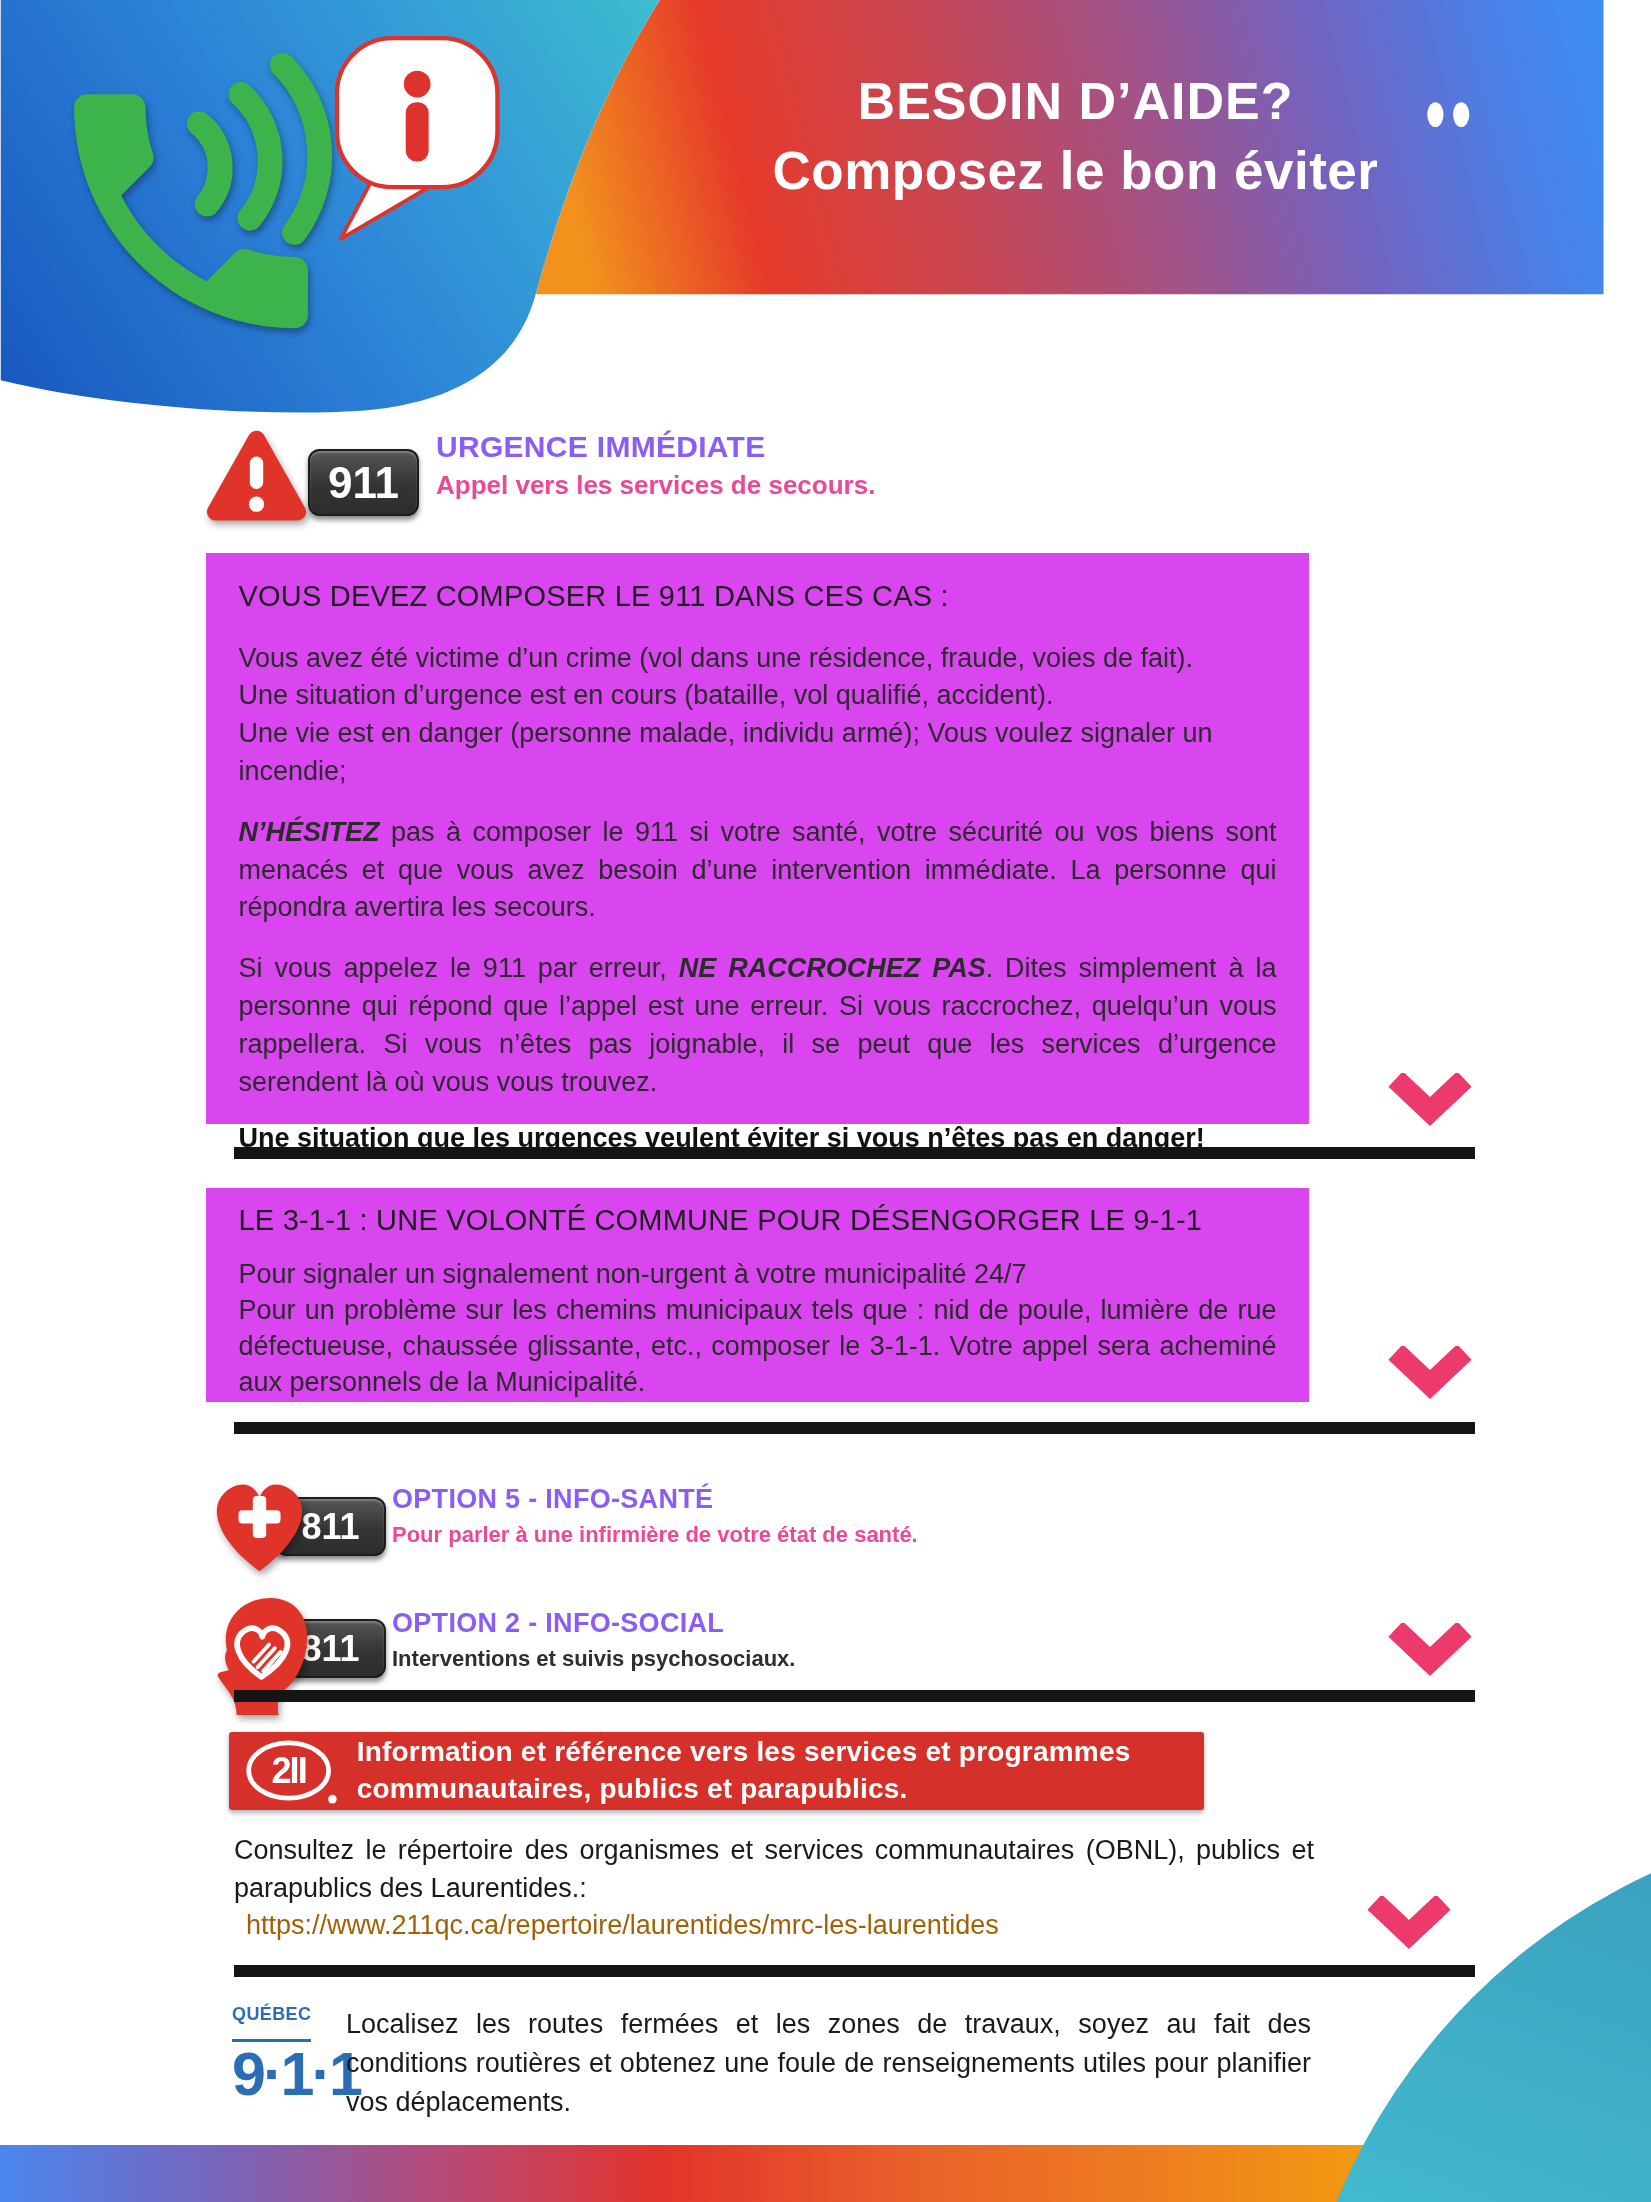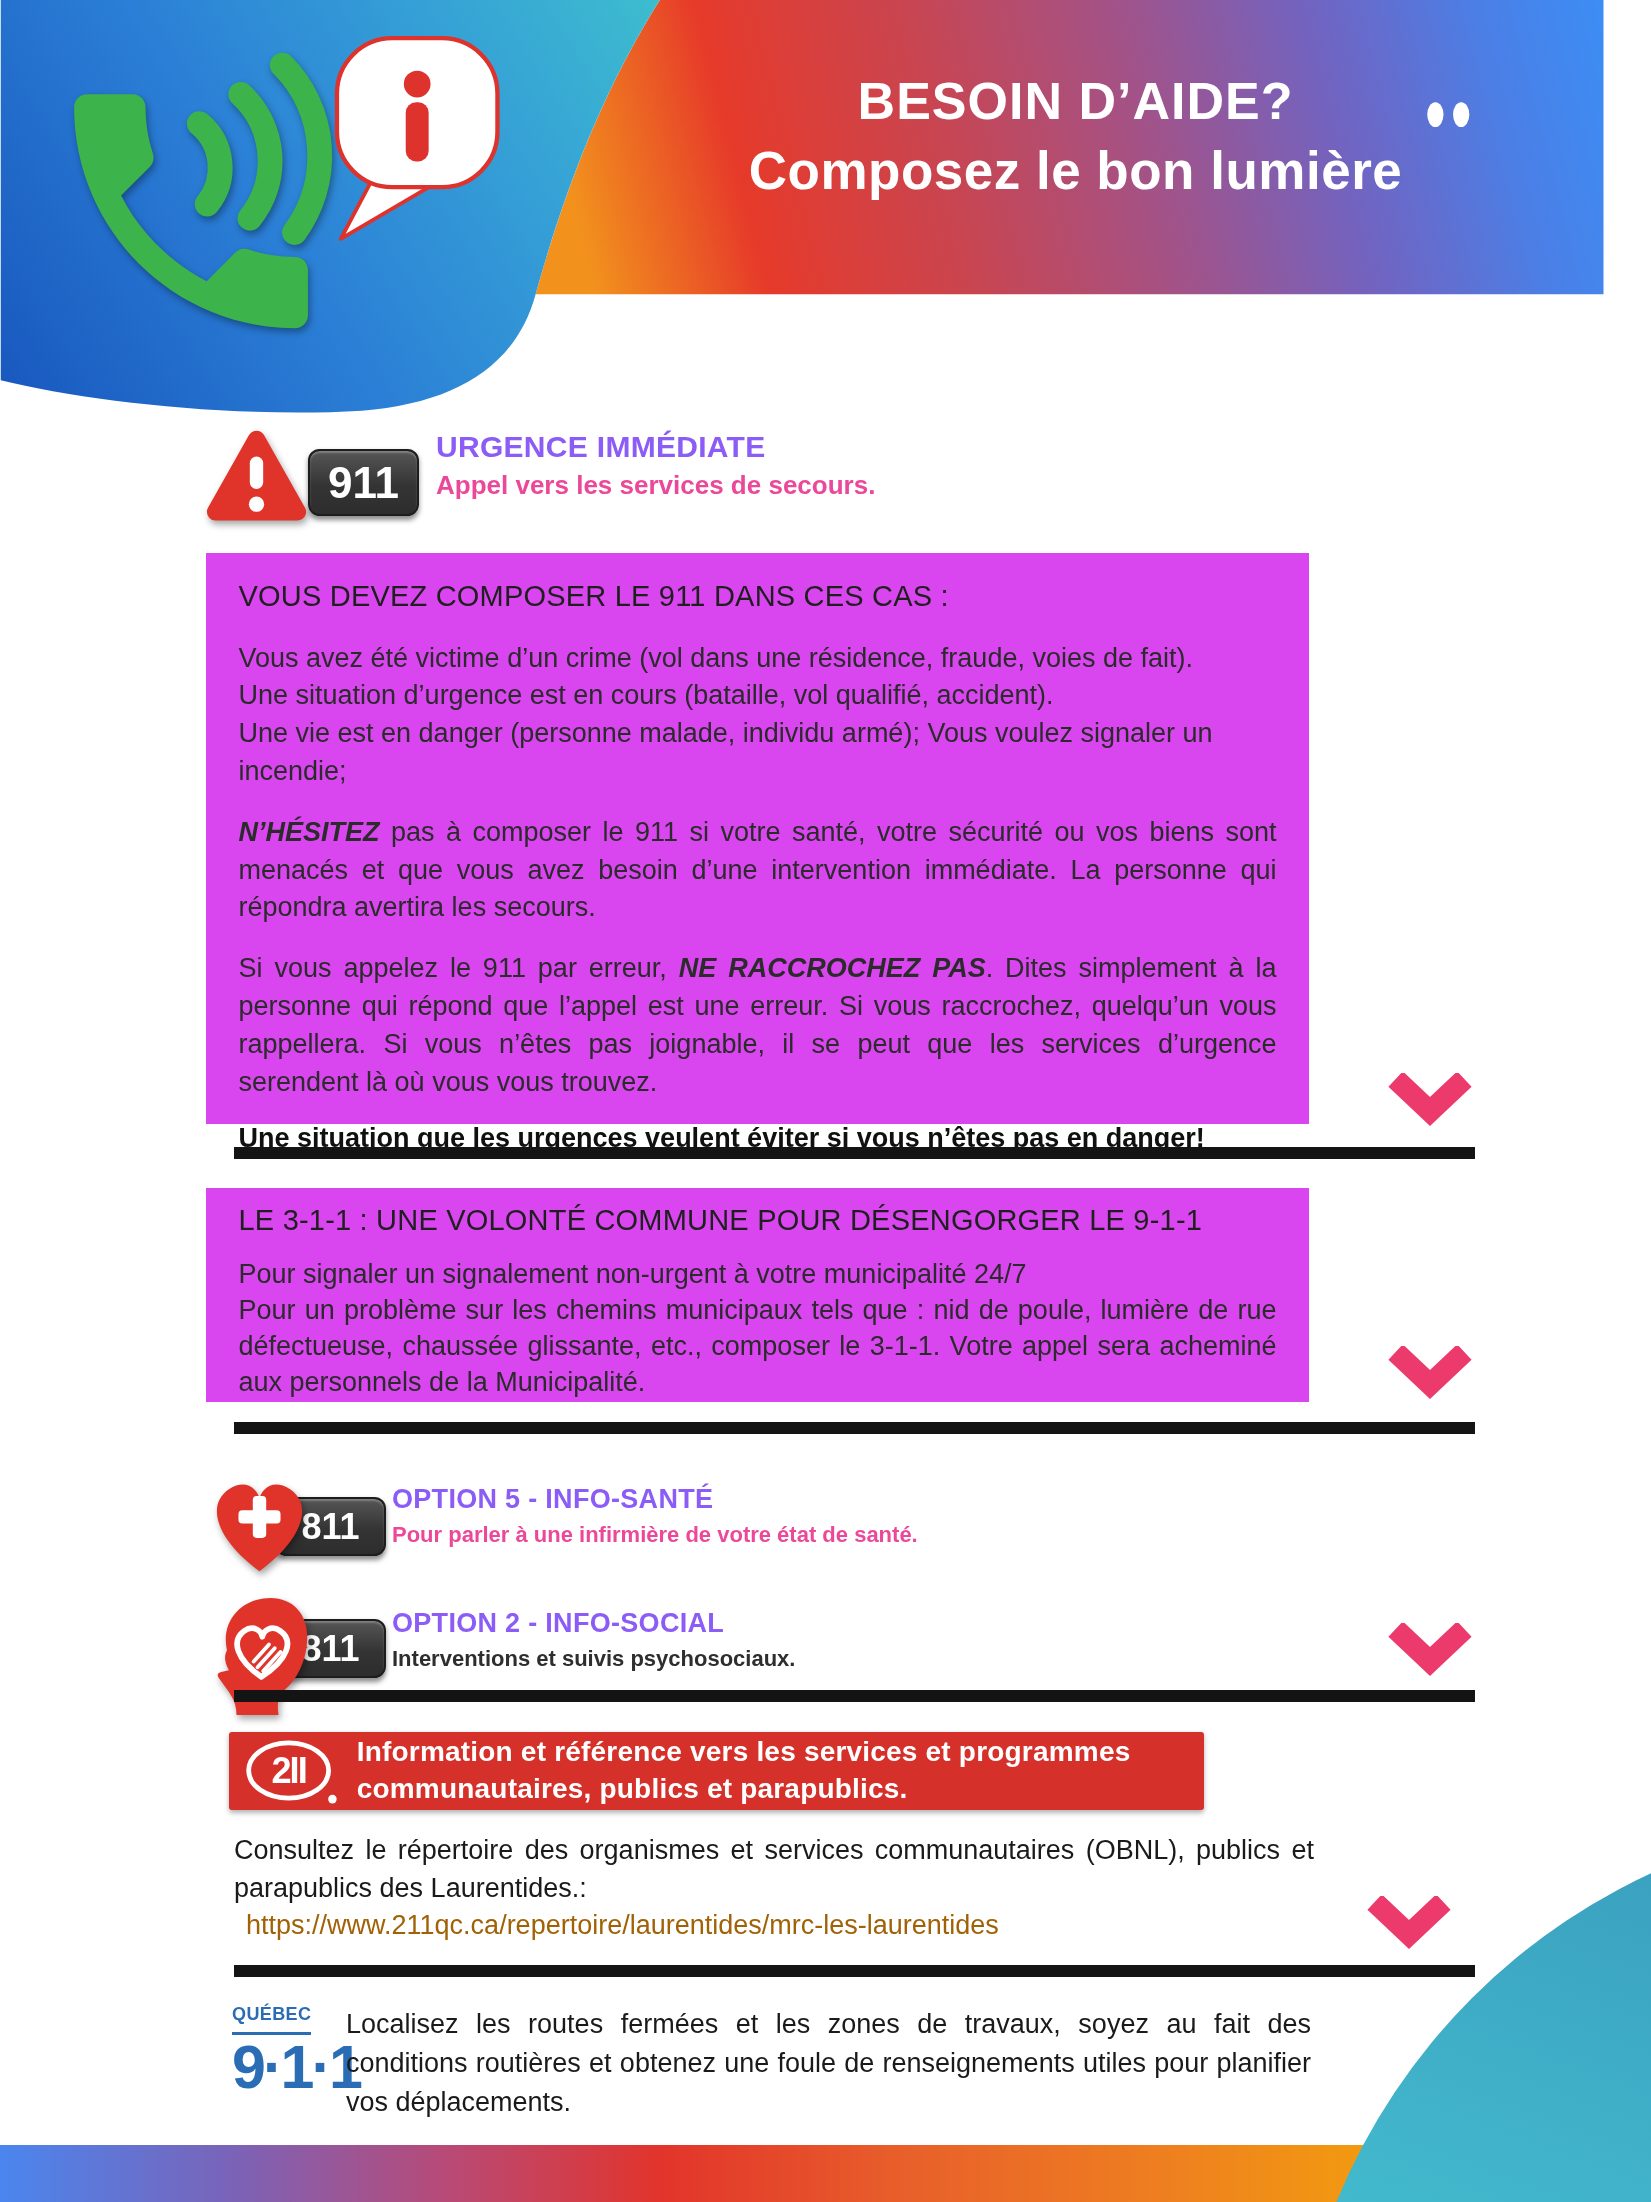--- a/index.html
+++ b/index.html
@@ -43,21 +43,21 @@
     background:#d5302a;border-radius:2.9px;color:#ffffff;
     display:flex;align-items:center;
     box-shadow:0 2.9px 5.7px rgba(0,0,0,.3);
   }
   .banner211 .btxt{font-size:28px;font-weight:800;line-height:1.32;letter-spacing:0.2px;}
 
   .link-text{color:#a16207;text-decoration:none;margin-left:12px;}
 
   .q511-region{
     font-size:18px;font-weight:900;color:#2a6db5;letter-spacing:0.4px;
-    border-bottom:3.8px solid #2a6db5;padding-bottom:7px;display:inline-block;
+    border-bottom:3.8px solid #2a6db5;padding-bottom:14px;display:inline-block;
   }
   .q511-num{font-size:61px;font-weight:900;color:#2a6db5;letter-spacing:-2.9px;line-height:1.05;}
 
   .bottombar{
     background:linear-gradient(90deg,#4a86ee 0%,#7a63b8 14%,#b84a77 27%,#e2342b 40%,
       #e8602a 55%,#ee7e20 70%,#f29b10 83%,#f6ab04 96%);
   }
   .tealcircle{
     border-radius:50%;
     background:linear-gradient(200deg,#3898bb 12%,#45c2d2 58%,#55dce2 88%);
@@ -110,21 +110,21 @@
       <circle cx="436" cy="88" r="14" fill="#dd332c"></circle>
       <rect x="424" y="107" width="24" height="62" rx="11" fill="#dd332c"></rect>
     </g>
 
     <ellipse cx="1502" cy="120" rx="8.5" ry="13" fill="#ffffff"></ellipse>
     <ellipse cx="1529" cy="120" rx="8.5" ry="13" fill="#ffffff"></ellipse>
   </svg>
 
   <div class="abs hdr-title">
     <div class="l1">BESOIN D’AIDE?</div>
-    <div class="l2">Composez le bon lumière</div>
+    <div class="l2">Composez le bon éviter</div>
   </div>
 
   <div class="abs badge" style="left:308px;top:449px;width:107px;height:63px;font-size:44px;">911</div>
 
   <svg class="abs ic-shadow" style="left:204px;top:424px;" width="105" height="107" viewBox="0 0 110 112">
     <path d="M55,16 L98,92 L12,92 Z" fill="#e0342b" stroke="#e0342b" stroke-width="18" stroke-linejoin="round"></path>
     <rect x="48" y="34" width="14" height="34" rx="7" fill="#ffffff"></rect>
     <circle cx="55" cy="84" r="8" fill="#ffffff"></circle>
   </svg>
 

